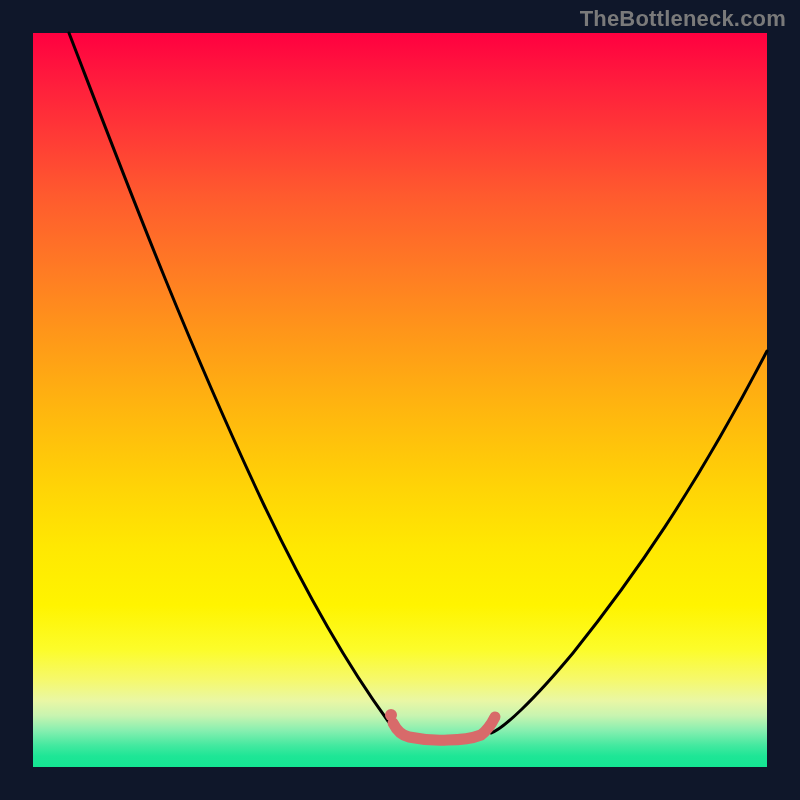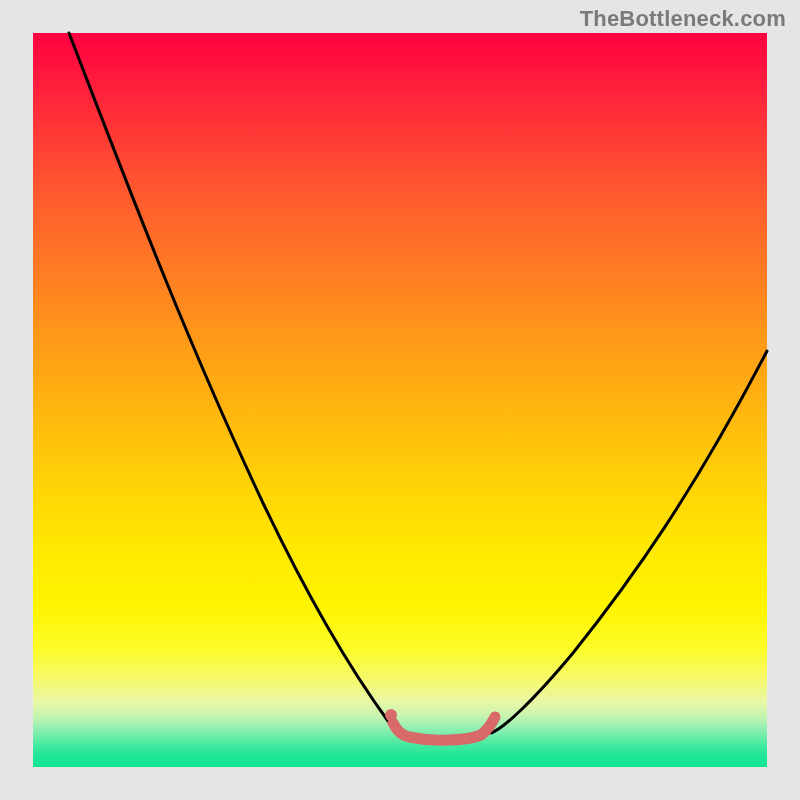--- a/index.html
+++ b/index.html
@@ -8,21 +8,21 @@
     width: 800px;
     height: 800px;
     background: #000;
     overflow: hidden;
     font-family: Arial, Helvetica, sans-serif;
   }
   .frame {
     position: relative;
     width: 800px;
     height: 800px;
-    background: #e5e5e5;
+    background: #0f172a;
   }
   .plot {
     position: absolute;
     left: 33px;
     top: 33px;
     width: 734px;
     height: 734px;
     
     background: linear-gradient(
       to bottom,

